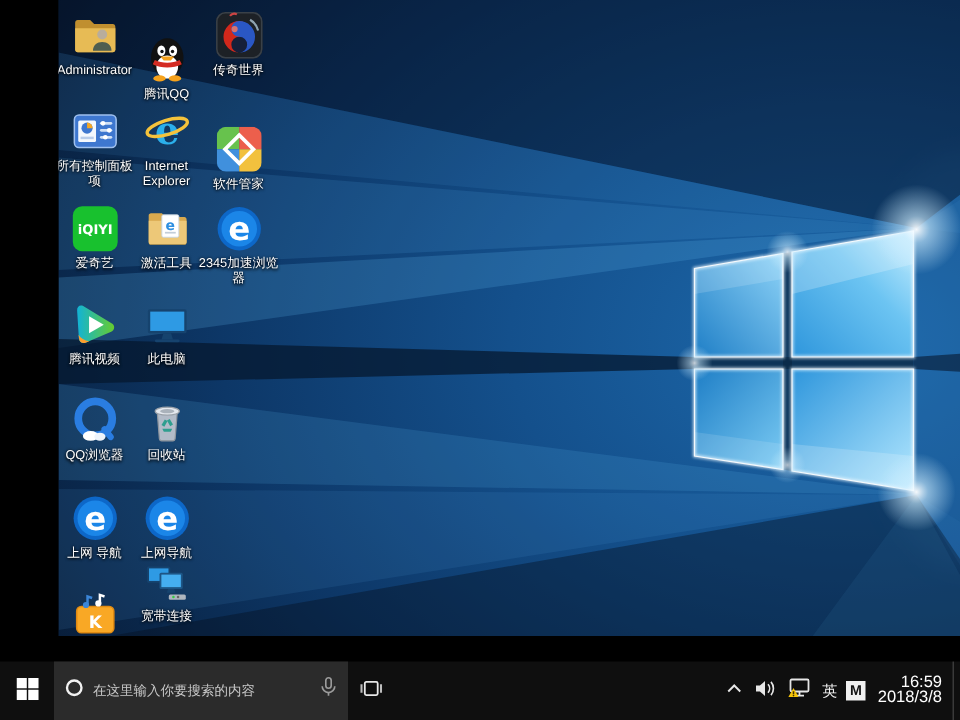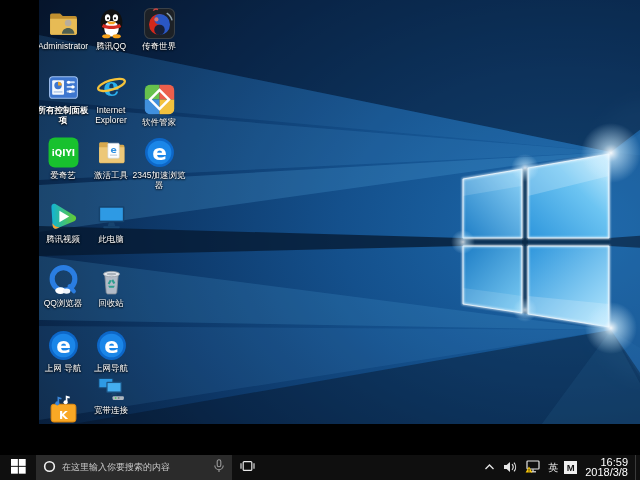--- a/index.html
+++ b/index.html
@@ -6,21 +6,21 @@
   body{width:640px;height:480px;overflow:hidden;position:relative;
        font-family:"Liberation Sans",sans-serif;background:#000;}
   .desktop{position:absolute;left:0;top:0;width:640px;height:424px;overflow:hidden;background:#081a33;margin-left:39px;}
   .wall{position:absolute;left:0;top:0;width:640px;height:455px;display:block;}
   #icon-grid{position:absolute;left:0;top:0;width:640px;height:455px;}
   .desk-icon{position:absolute;width:48px;display:flex;flex-direction:column;align-items:center;cursor:pointer;}
   .desk-icon .ic{width:33px;height:33px;display:block;}
   .desk-icon .ic svg{width:100%;height:100%;display:block;}
   .desk-icon .lbl{margin-top:1px;width:54px;text-align:center;font-size:8.5px;line-height:10px;color:#fff;
     text-shadow:0 1px 2px rgba(0,0,0,.95),0 0 2px rgba(0,0,0,.85);word-break:break-word;overflow-wrap:anywhere;}
-  .taskbar{position:absolute;left:0;bottom:0;width:640px;height:25px;background:#0f0f0f;
+  .taskbar{position:absolute;left:0;bottom:0;width:640px;height:39px;background:#0f0f0f;
     display:flex;align-items:stretch;z-index:10;}
   .tb-btn{display:flex;align-items:center;justify-content:center;background:transparent;border:0;padding:0;cursor:pointer;}
   .start{width:36px;}
   .searchbox{width:196px;background:#2b2b2b;display:flex;align-items:center;gap:6px;padding:0 7px;
     box-sizing:border-box;cursor:text;}
   .searchbox .ph{flex:1;font-size:9px;color:#c9c9c9;white-space:nowrap;overflow:hidden;}
   .taskview{width:30px;}
   .tray{margin-left:auto;display:flex;align-items:center;}
   .tray-item{display:flex;align-items:center;justify-content:center;height:25px;padding:0 4px;cursor:pointer;}
   .ime{color:#f0f0f0;font-size:10px;}
@@ -128,21 +128,21 @@
         <span class="ic">
           <svg viewBox="0 0 32 32">
             <path d="M3 8c0-1 .7-1.8 1.7-1.8h8l2.6 2.6h12c1 0 1.7.8 1.7 1.8v14.6c0 1-.7 1.8-1.7 1.8H4.7c-1 0-1.7-.8-1.7-1.8Z" fill="#c08f2f"></path>
             <path d="M3 11.5h26v13.7c0 1-.7 1.8-1.7 1.8H4.7c-1 0-1.7-.8-1.7-1.8Z" fill="#e7bb55"></path>
             <circle cx="20.5" cy="15.5" r="3.2" fill="#b8ad9c"></circle>
             <path d="M14.5 26c0-3.4 2.7-5.6 6-5.6s6 2.2 6 5.6Z" fill="#4e5e50"></path>
           </svg>
         </span>
         <span class="lbl">Administrator</span>
       </div>
-      <div class="desk-icon" style="left: 0px; top: 71px; font-weight: bold;">
+      <div class="desk-icon" style="left: 0px; top: 71px;">
         <span class="ic">
           <svg viewBox="0 0 32 32">
             <rect x="2.5" y="5.5" width="27" height="21" rx="3" fill="#3e77cf" stroke="#9fc0ee" stroke-width="1"></rect>
             <rect x="5" y="9" width="11.5" height="14" rx="1" fill="#f4f8fd"></rect>
             <circle cx="10.7" cy="14" r="3.6" fill="#3e77cf"></circle>
             <path d="M10.7 14 L10.7 10.4 A3.6 3.6 0 0 1 14.3 14Z" fill="#f5a623"></path>
             <rect x="6.5" y="19.5" width="8.5" height="1.6" fill="#b9cdea"></rect>
             <rect x="19" y="10" width="8" height="1.8" rx="0.9" fill="#cfe0f5"></rect>
             <circle cx="21" cy="10.9" r="1.5" fill="#fff"></circle>
             <rect x="19" y="14.5" width="8" height="1.8" rx="0.9" fill="#cfe0f5"></rect>
@@ -206,21 +206,21 @@
             <rect x="4" y="11" width="24" height="17" rx="3" fill="none" stroke="#e08a12" stroke-width="1"></rect>
             <text x="16" y="25" font-size="11" font-weight="bold" fill="#fff" text-anchor="middle" font-family="DejaVu Sans, sans-serif">K</text>
             <path d="M11 10V4.5l3 1" stroke="#3b86d8" stroke-width="1.6" fill="none"></path>
             <circle cx="10" cy="10" r="2" fill="#3b86d8"></circle>
             <path d="M19 9V3.5l3 1" stroke="#fff" stroke-width="1.6" fill="none"></path>
             <circle cx="18" cy="9" r="2" fill="#fff"></circle>
           </svg>
         </span>
         <span class="lbl">酷我音乐</span>
       </div>
-      <div class="desk-icon" style="left: 48px; top: 7px;">
+      <div class="desk-icon" style="left: 48px; top: 23px;">
         <span class="ic">
           <svg viewBox="0 0 32 32">
             <ellipse cx="16" cy="15" rx="10.5" ry="12.5" fill="#111"></ellipse>
             <ellipse cx="16" cy="21" rx="7" ry="7.5" fill="#fff"></ellipse>
             <ellipse cx="12.2" cy="10.5" rx="2.6" ry="3.4" fill="#fff"></ellipse>
             <ellipse cx="19.8" cy="10.5" rx="2.6" ry="3.4" fill="#fff"></ellipse>
             <circle cx="12.6" cy="11" r="1.1" fill="#111"></circle>
             <circle cx="19.4" cy="11" r="1.1" fill="#111"></circle>
             <path d="M11.5 14.2h9l-2.2 2.6h-4.6Z" fill="#f6a21c"></path>
             <path d="M8 16.5c4.8 2.4 11.2 2.4 16 0l1.4 2.8c-5.6 2.8-13.2 2.8-18.8 0Z" fill="#d42b22"></path>

